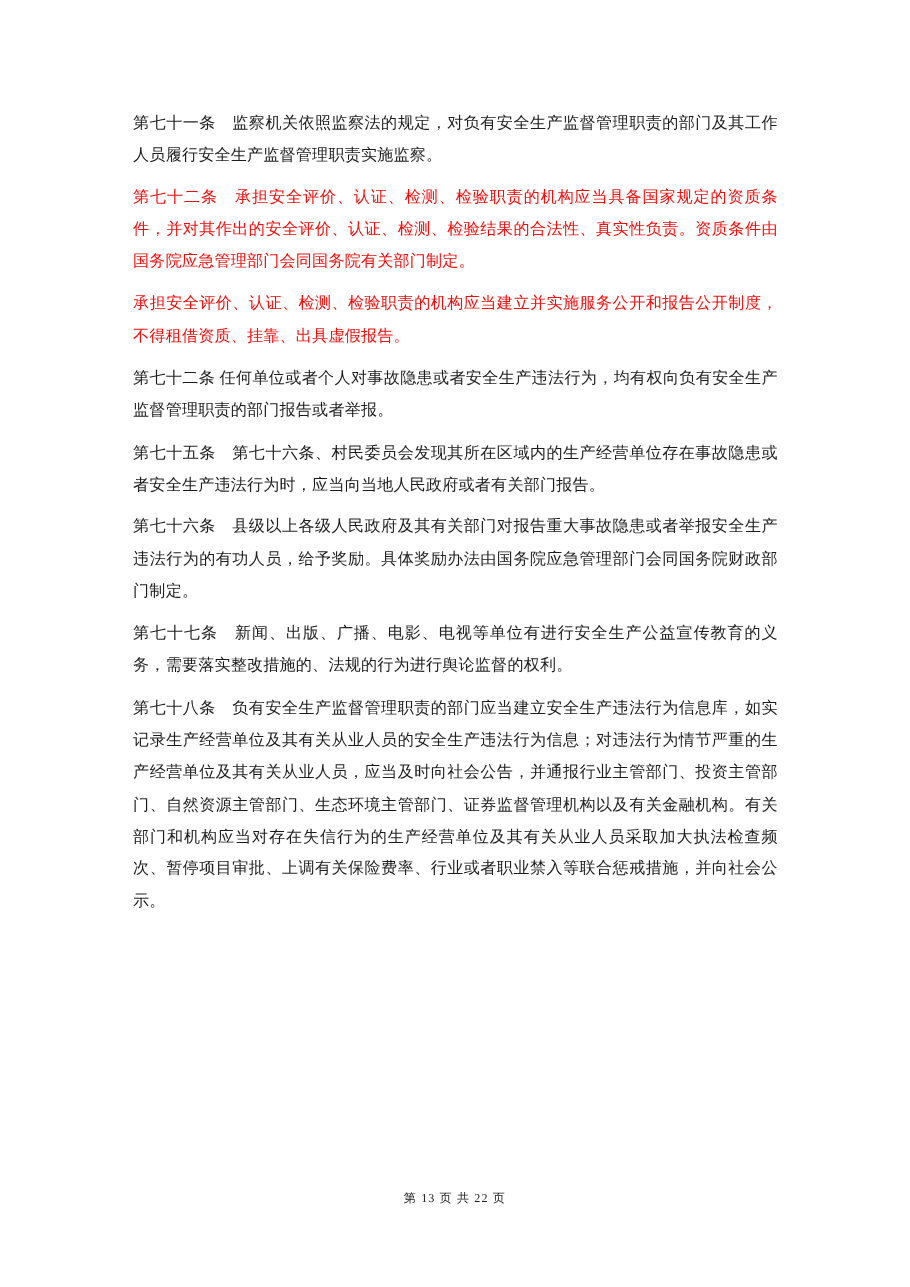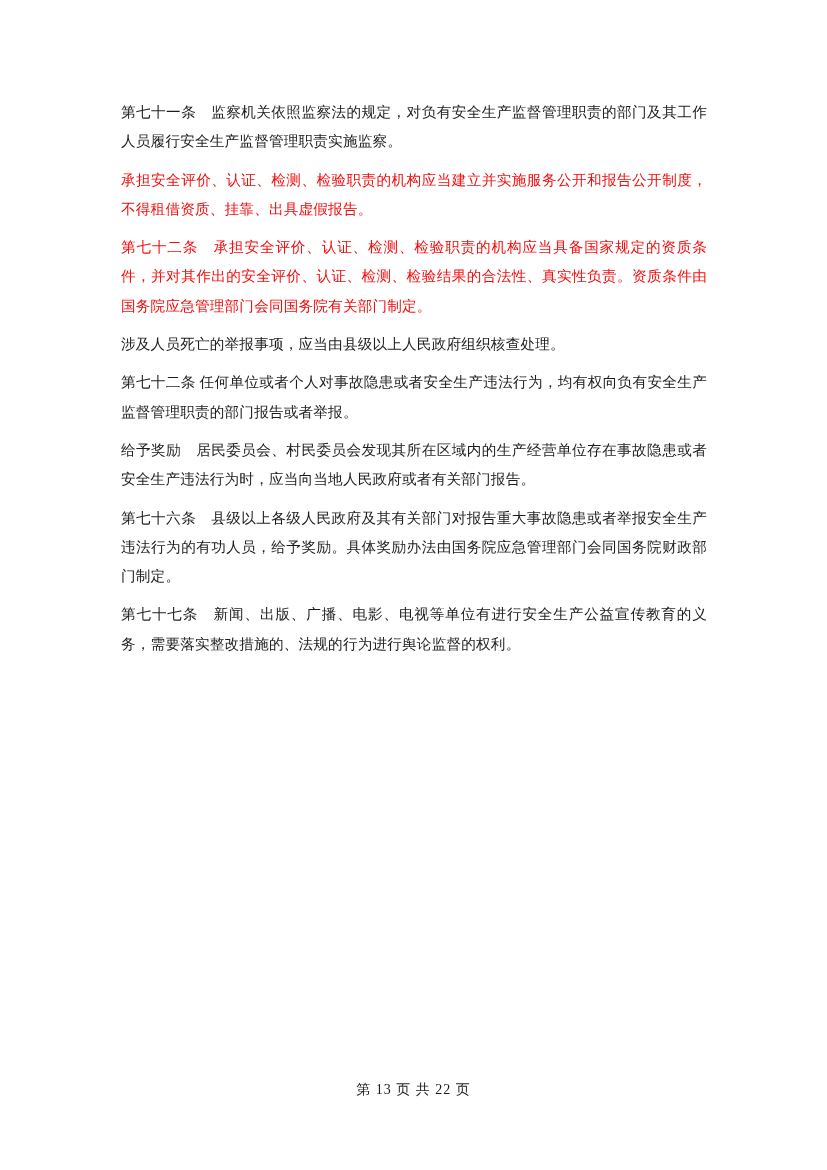--- a/index.html
+++ b/index.html
@@ -35,36 +35,36 @@
   }
   .doc-body p.para.red {
     color: #f20d0d;
   }
   .footer {
     position: absolute;
     top: 1081px;
     left: 0;
     width: 827px;
     text-align: center;
-    font-size: 14px;
+    font-size: 11px;
     line-height: 18px;
     color: #1c1c1c;
     letter-spacing: 1px;
   }
 </style>
 </head>
 <body>
 
 <div class="page">
   <div class="doc-body" id="doc-body">
       <p class="para">第七十一条　监察机关依照监察法的规定，对负有安全生产监督管理职责的部门及其工作人员履行安全生产监督管理职责实施监察。</p>
+      <p class="para red">第七十二条　承担安全评价、认证、检测、检验职责的机构应当具备国家规定的资质条件，并对其作出的安全评价、认证、检测、检验结果的合法性、真实性负责。资质条件由国务院应急管理部门会同国务院有关部门制定。</p>
       <p class="para red">承担安全评价、认证、检测、检验职责的机构应当建立并实施服务公开和报告公开制度，不得租借资质、挂靠、出具虚假报告。</p>
-      <p class="para red">第七十二条　承担安全评价、认证、检测、检验职责的机构应当具备国家规定的资质条件，并对其作出的安全评价、认证、检测、检验结果的合法性、真实性负责。资质条件由国务院应急管理部门会同国务院有关部门制定。</p>
-      <p class="para">涉及人员死亡的举报事项，应当由县级以上人民政府组织核查处理。</p>
       <p class="para">第七十二条 任何单位或者个人对事故隐患或者安全生产违法行为，均有权向负有安全生产监督管理职责的部门报告或者举报。</p>
-      <p class="para">给予奖励　居民委员会、村民委员会发现其所在区域内的生产经营单位存在事故隐患或者安全生产违法行为时，应当向当地人民政府或者有关部门报告。</p>
+      <p class="para">第七十五条　第七十六条、村民委员会发现其所在区域内的生产经营单位存在事故隐患或者安全生产违法行为时，应当向当地人民政府或者有关部门报告。</p>
       <p class="para">第七十六条　县级以上各级人民政府及其有关部门对报告重大事故隐患或者举报安全生产违法行为的有功人员，给予奖励。具体奖励办法由国务院应急管理部门会同国务院财政部门制定。</p>
       <p class="para">第七十七条　新闻、出版、广播、电影、电视等单位有进行安全生产公益宣传教育的义务，需要落实整改措施的、法规的行为进行舆论监督的权利。</p>
+      <p class="para">第七十八条　负有安全生产监督管理职责的部门应当建立安全生产违法行为信息库，如实记录生产经营单位及其有关从业人员的安全生产违法行为信息；对违法行为情节严重的生产经营单位及其有关从业人员，应当及时向社会公告，并通报行业主管部门、投资主管部门、自然资源主管部门、生态环境主管部门、证券监督管理机构以及有关金融机构。有关部门和机构应当对存在失信行为的生产经营单位及其有关从业人员采取加大执法检查频次、暂停项目审批、上调有关保险费率、行业或者职业禁入等联合惩戒措施，并向社会公示。</p>
     </div>
   <div class="footer">
     <span>第 13 页 共 22 页</span>
   </div>
 </div>
 
 </body></html>

